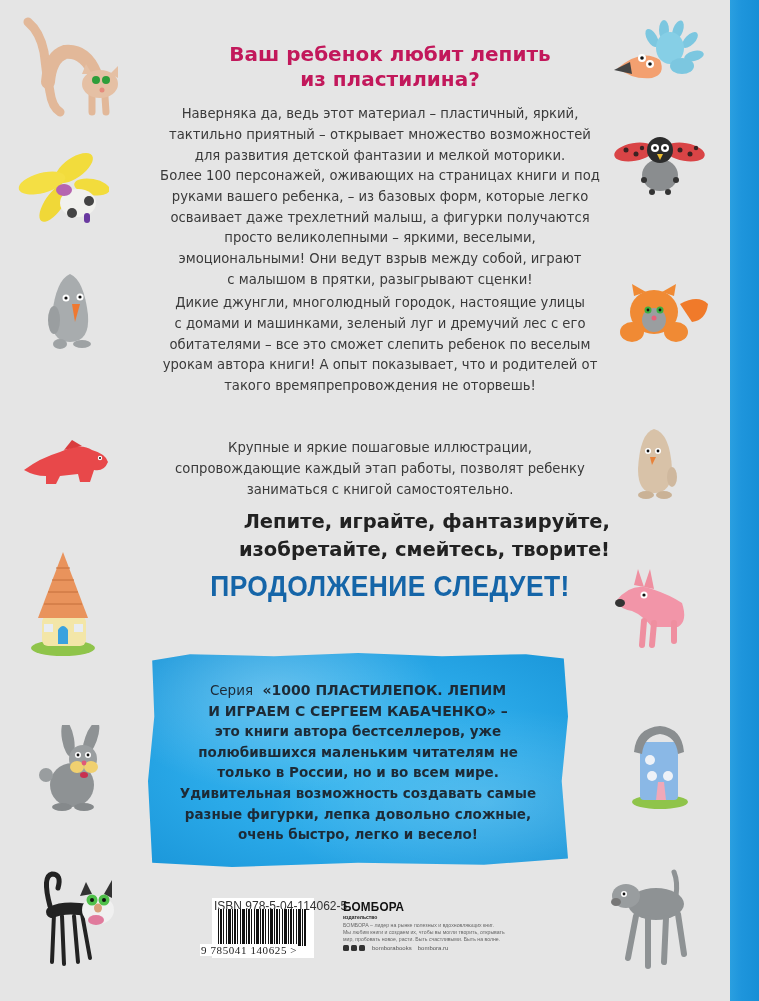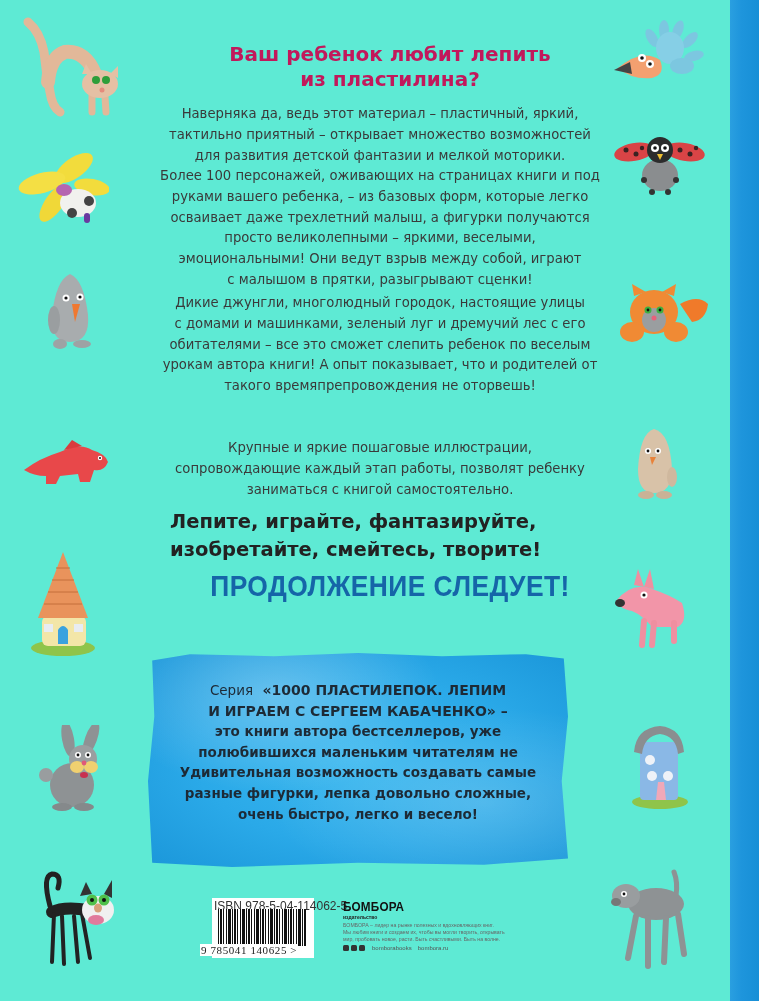--- a/index.html
+++ b/index.html
@@ -1,19 +1,19 @@
 <!DOCTYPE html>
 <html><head>
   <meta charset="utf-8">
   <style>
     * { box-sizing: border-box; margin: 0; padding: 0; }
     html, body { width: 759px; height: 1001px; overflow: hidden; background: #ffffff; }
     body { position: relative; font-family: "DejaVu Sans", sans-serif; color: #2b2b2b; }
 
-    .page { position: absolute; left: 0; top: 0; width: 759px; height: 1001px; background: #5eead4; }
+    .page { position: absolute; left: 0; top: 0; width: 759px; height: 1001px; background: #e5e5e5; }
 
     .spine-strip {
       position: absolute; left: 730px; top: 0; width: 29px; height: 1001px;
       background: linear-gradient(90deg, #2a9fe0 0%, #1e95dc 40%, #178fd6 100%);
     }
 
     .heading {
       position: absolute; left: 180px; top: 42px; width: 420px;
       text-align: center; color: #c2185b; font-weight: bold; font-size: 20px; line-height: 25px;
       font-family: "DejaVu Sans", sans-serif;
@@ -24,21 +24,21 @@
       font-size: 13.2px; line-height: 20.8px; color: #3a3a3a;
       font-family: "DejaVu Sans", sans-serif;
     }
     .p1 { top: 104px; }
     .p2 { top: 166px; }
     .p3 { top: 293px; }
     .p4 { top: 396px; }
     .p5 { top: 438px; }
 
     .slogan {
-      position: absolute; left: 170px; top: 508px; width: 440px; text-align: left;
+      position: absolute; left: 170px; top: 508px; width: 440px; text-align: right;
       font-weight: bold; font-size: 19.5px; line-height: 28px; color: #222;
       font-family: "DejaVu Sans", sans-serif;
     }
 
     .continue {
       position: absolute; left: 170px; top: 566px; width: 440px; text-align: center;
       font-weight: bold; font-size: 30px; line-height: 40px; color: #1565a8;
       font-family: "Liberation Sans", sans-serif; letter-spacing: 0.5px;
       transform: scaleX(0.88); transform-origin: center;
     }
@@ -158,20 +158,21 @@
 
   <div class="series-box"></div>
   <div class="series-text">
     <div>
       <span class="lead">Серия</span>&nbsp;
       <span class="caps">«1000 ПЛАСТИЛЕПОК. ЛЕПИМ</span>
     </div>
     <div class="caps">И ИГРАЕМ С СЕРГЕЕМ КАБАЧЕНКО» –</div>
     <div class="series-body">это книги автора бестселлеров, уже</div>
     <div class="series-body">полюбившихся маленьким читателям не</div>
+    <div class="series-body">только в России, но и во всем мире.</div>
     <div class="series-body">Удивительная возможность создавать самые</div>
     <div class="series-body">разные фигурки, лепка довольно сложные,</div>
     <div class="series-body">очень быстро, легко и весело!</div>
   </div>
 
   <div class="barcode-box"></div>
   <div class="isbn-label">ISBN 978-5-04-114062-5</div>
   <div class="bars"></div>
   <div class="barcode-digits">9 785041 140625 &gt;</div>
 

